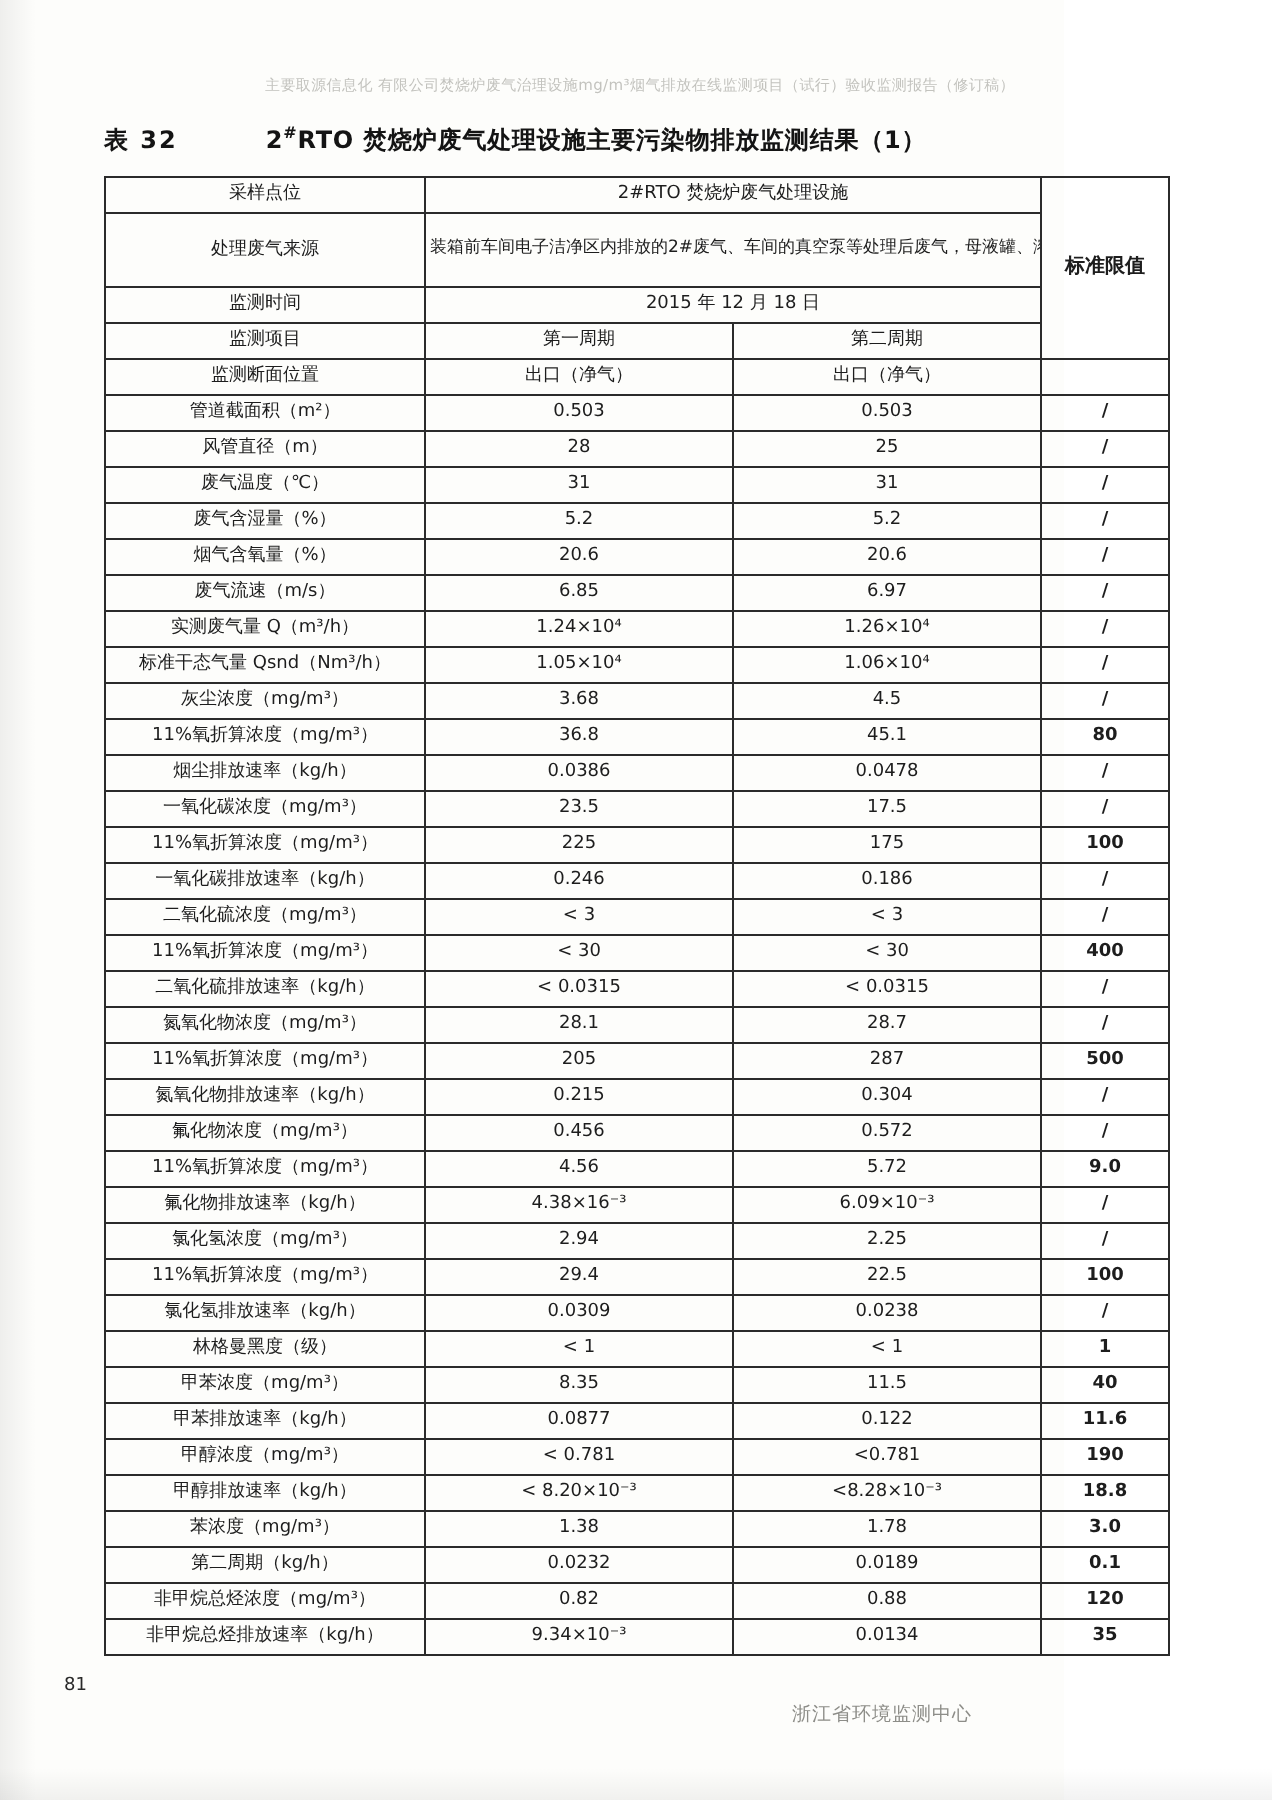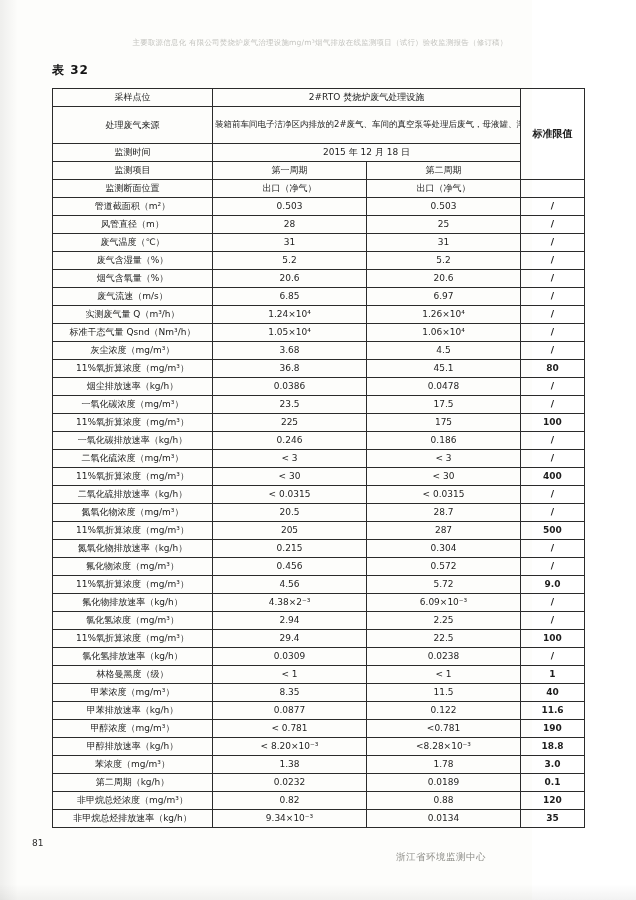--- a/index.html
+++ b/index.html
@@ -135,20 +135,21 @@
 </style>
 </head>
 <body>
 
 <div class="page">
 
   <div class="doc-header blur">主要取源信息化   有限公司焚烧炉废气治理设施mg/m³烟气排放在线监测项目（试行）验收监测报告（修订稿）</div>
 
   <div class="table-title">
     <span class="tnum">表 32</span>
+    <span class="tname"><span>2</span><span class="sup">#</span><span>RTO 焚烧炉废气处理设施主要污染物排放监测结果（1）</span></span>
   </div>
 
   <table class="main">
     <colgroup>
       <col class="col-lbl">
       <col class="col-val">
       <col class="col-val">
       <col class="col-lim">
     </colgroup>
     <tbody>
@@ -273,21 +274,21 @@
         <td class="limit blur">400</td>
       </tr>
       <tr>
         <td class="lbl blur">二氧化硫排放速率（kg/h）</td>
         <td class="blur">&lt; 0.0315</td>
         <td class="blur">&lt; 0.0315</td>
         <td class="limit blur">/</td>
       </tr>
       <tr>
         <td class="lbl blur">氮氧化物浓度（mg/m³）</td>
-        <td class="blur">20.5</td>
+        <td class="blur">28.1</td>
         <td class="blur">28.7</td>
         <td class="limit blur">/</td>
       </tr>
       <tr>
         <td class="lbl blur">11%氧折算浓度（mg/m³）</td>
         <td class="blur">205</td>
         <td class="blur">287</td>
         <td class="limit blur">500</td>
       </tr>
       <tr>
@@ -303,21 +304,21 @@
         <td class="limit blur">/</td>
       </tr>
       <tr>
         <td class="lbl blur">11%氧折算浓度（mg/m³）</td>
         <td class="blur">4.56</td>
         <td class="blur">5.72</td>
         <td class="limit blur">9.0</td>
       </tr>
       <tr>
         <td class="lbl blur">氟化物排放速率（kg/h）</td>
-        <td class="blur">4.38×2⁻³</td>
+        <td class="blur">4.38×16⁻³</td>
         <td class="blur">6.09×10⁻³</td>
         <td class="limit blur">/</td>
       </tr>
       <tr>
         <td class="lbl blur">氯化氢浓度（mg/m³）</td>
         <td class="blur">2.94</td>
         <td class="blur">2.25</td>
         <td class="limit blur">/</td>
       </tr>
       <tr>

